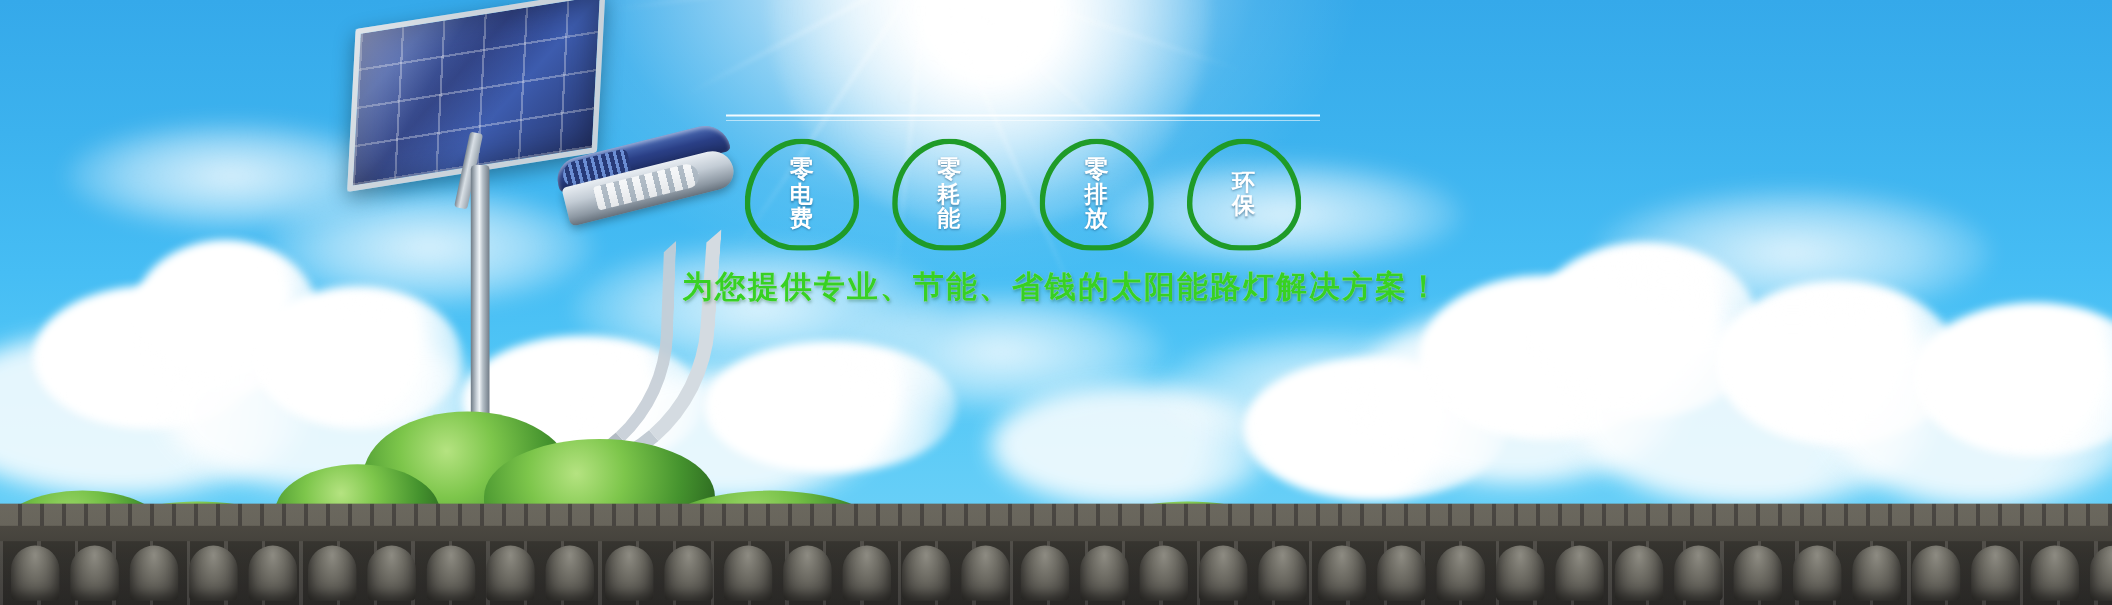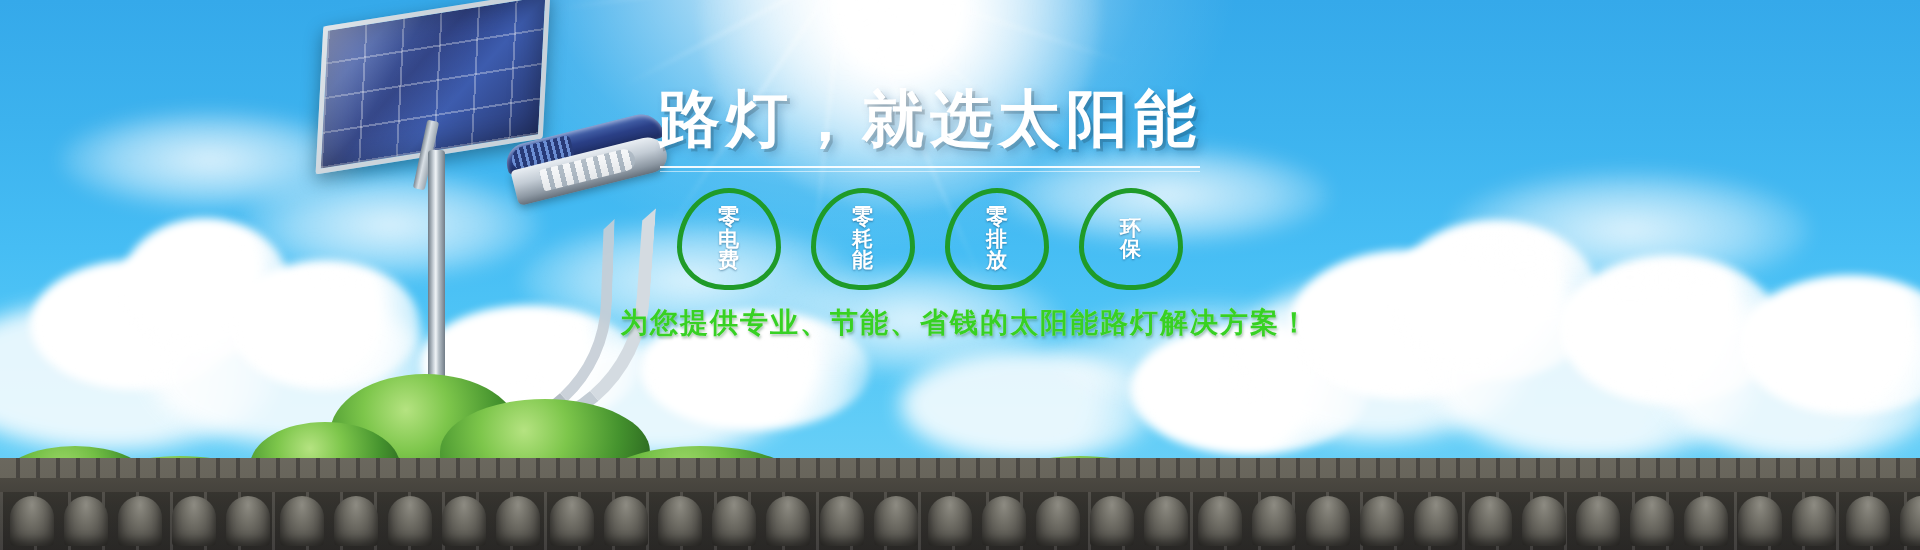--- a/index.html
+++ b/index.html
@@ -341,21 +341,20 @@
       <div class="tile" style="left:1576px;"></div>
     <div class="tile" style="left:1630px;"></div>
       <div class="tile" style="left:1684px;"></div>
     <div class="tile" style="left:1738px;"></div>
       <div class="tile" style="left:1792px;"></div>
     <div class="tile" style="left:1846px;"></div>
       <div class="tile" style="left:1900px;"></div>
   </div>
 
   <div class="content">
-    <div class="headline">路灯，就选太阳能</div>
     <div class="rule"></div>
     <div class="rule2"></div>
 
     <div class="badges">
       <div class="badge">
         <div class="badge-shape"></div>
         <div class="badge-inner">
           <span class="badge-zero">零</span>
           <span class="badge-label">
             <span class="ch">电</span>

